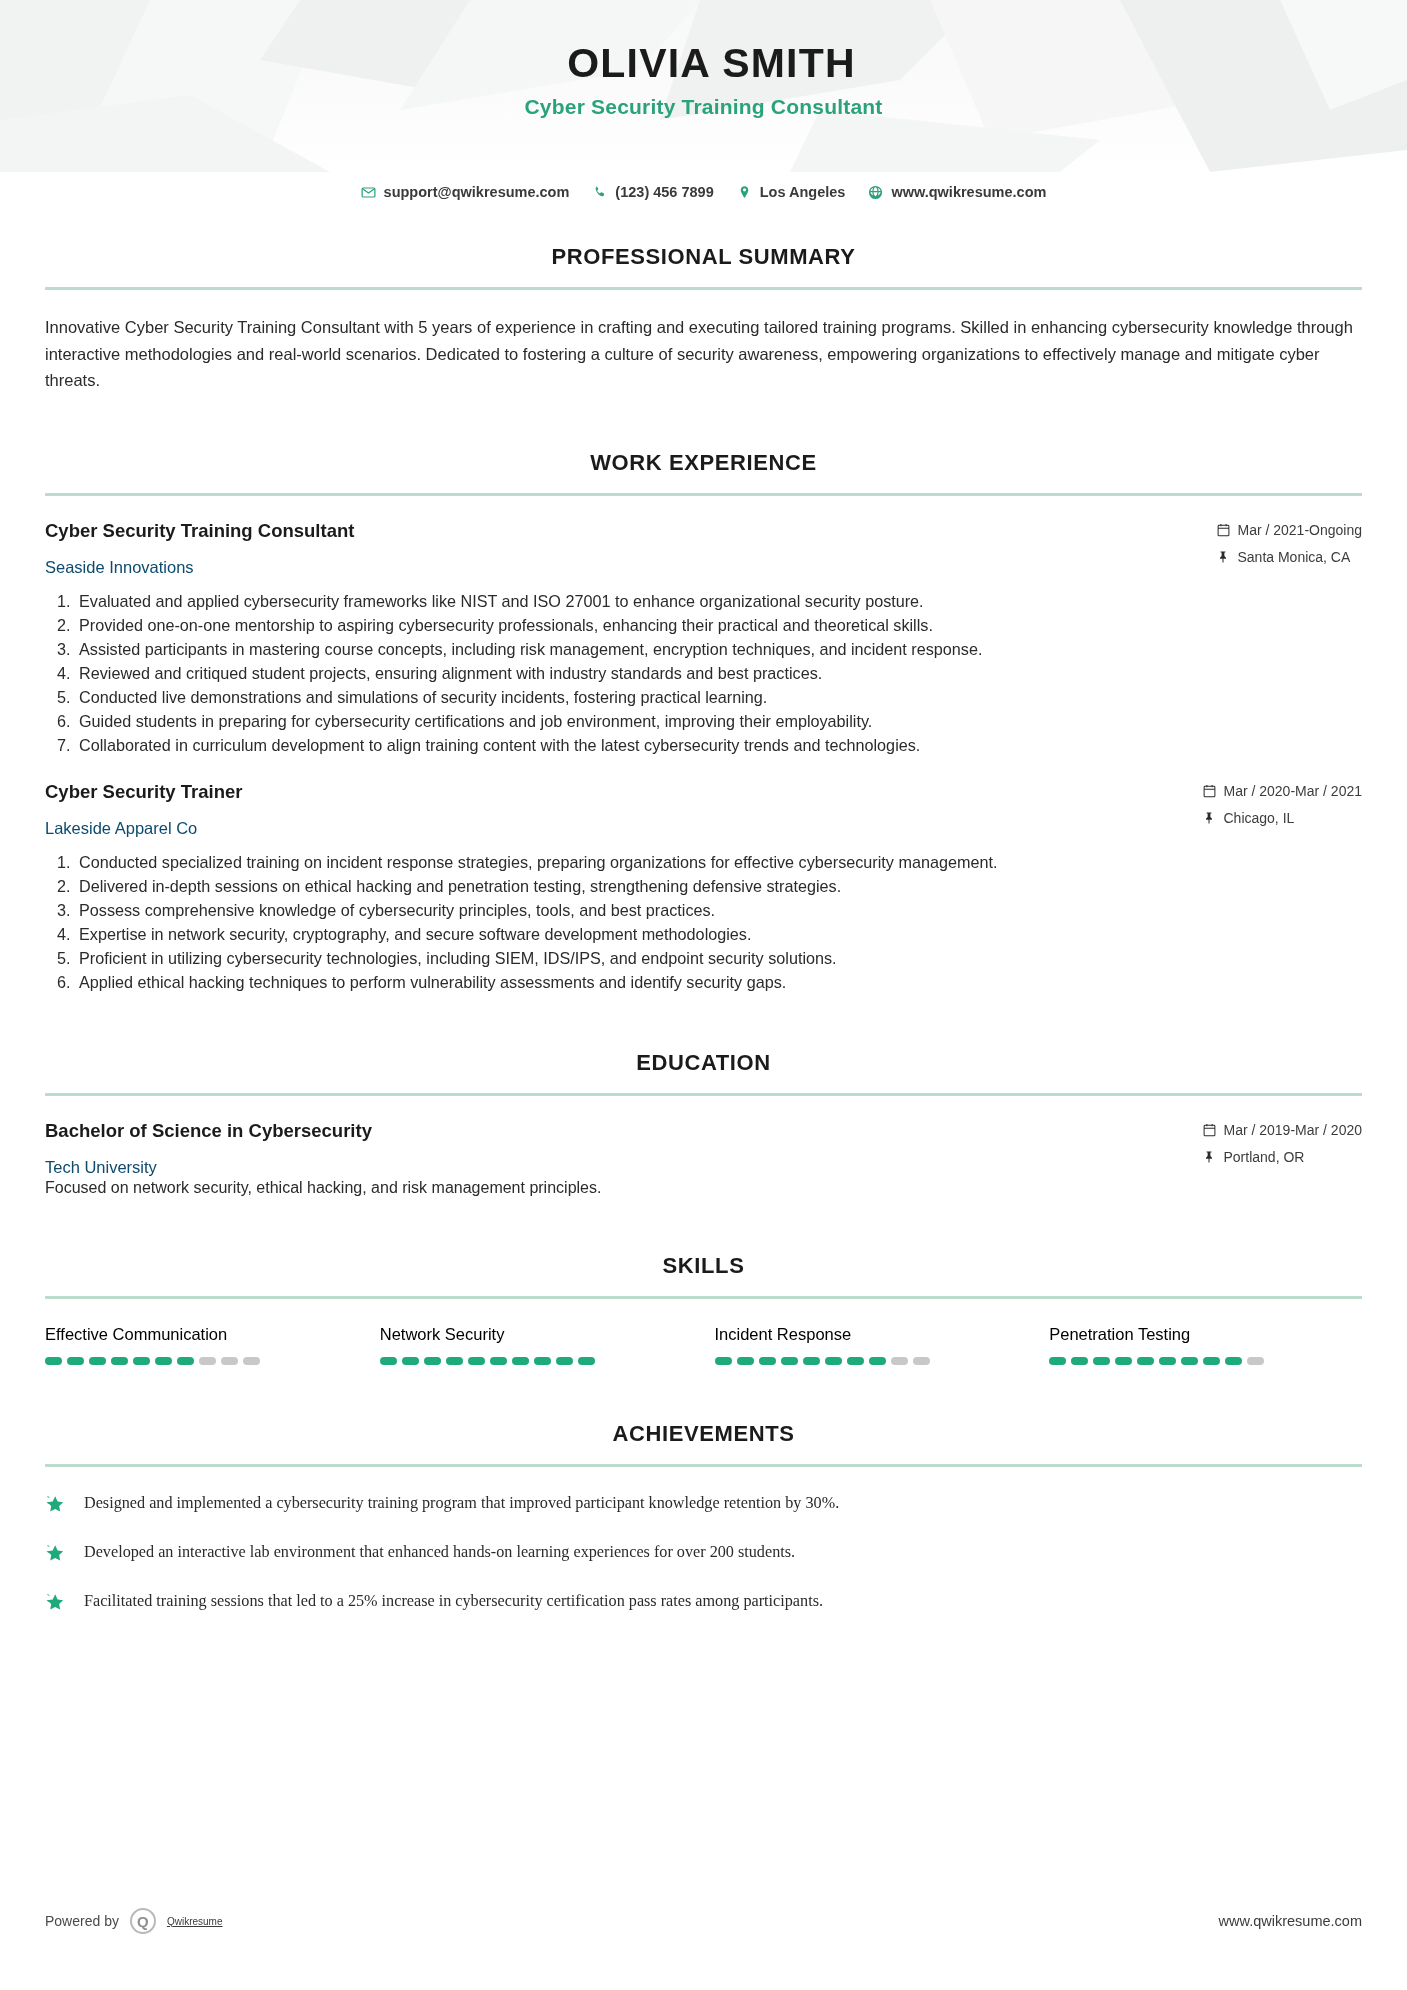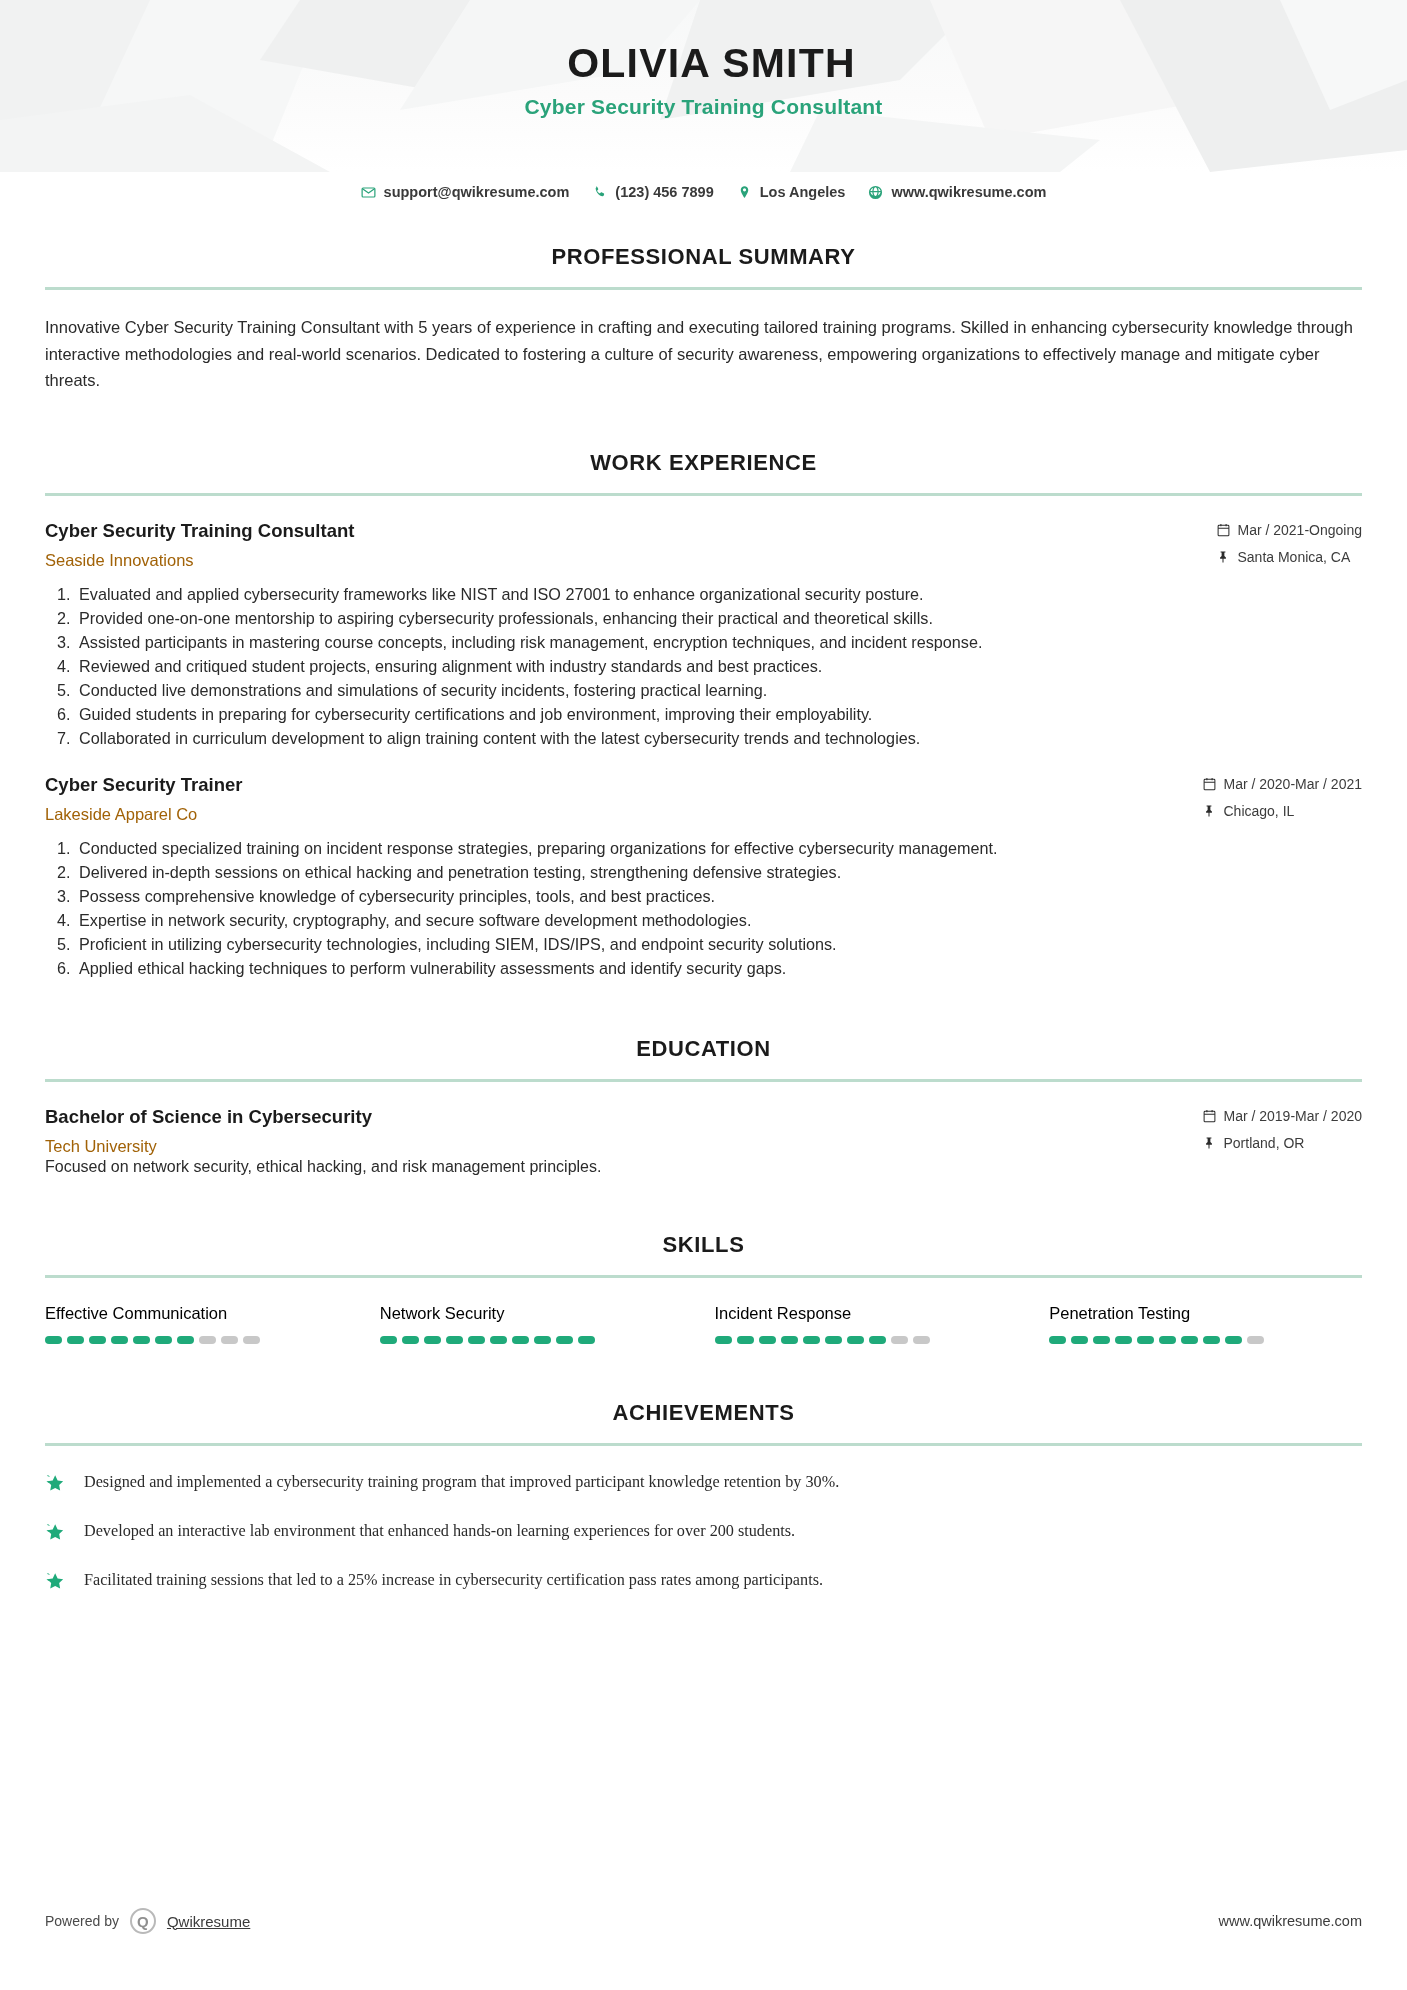--- a/index.html
+++ b/index.html
@@ -113,22 +113,22 @@
     justify-content: space-between;
     align-items: baseline;
   }
   .entry-title {
     font-size: 18.5px;
     font-weight: bold;
     color: #1b1b1b;
   }
   .entry-org {
     font-size: 16.5px;
-    color: #a16207;
-    margin-top: 9px;
+    color: #0c4a6e;
+    margin-top: 16px;
   }
   .meta {
     display: flex;
     align-items: center;
     gap: 7px;
     font-size: 14px;
     color: #3c3c3c;
     white-space: nowrap;
   }
   .meta .ico {
@@ -228,21 +228,21 @@
     display: flex;
     align-items: center;
     justify-content: center;
     font-size: 15px;
     font-weight: bold;
     flex: none;
   }
   .brand-link {
     color: #3b3b3b;
     text-decoration: underline;
-    font-size: 15px;
+    font-size: 10px;
   }
   .footer-right { color: #3b3b3b; font-size: 14.5px; }
 </style>
 </head>
 <body>
 
 <div class="page">
 
   <div class="header">
     <svg class="poly" viewBox="0 0 1407 172" preserveAspectRatio="none">

